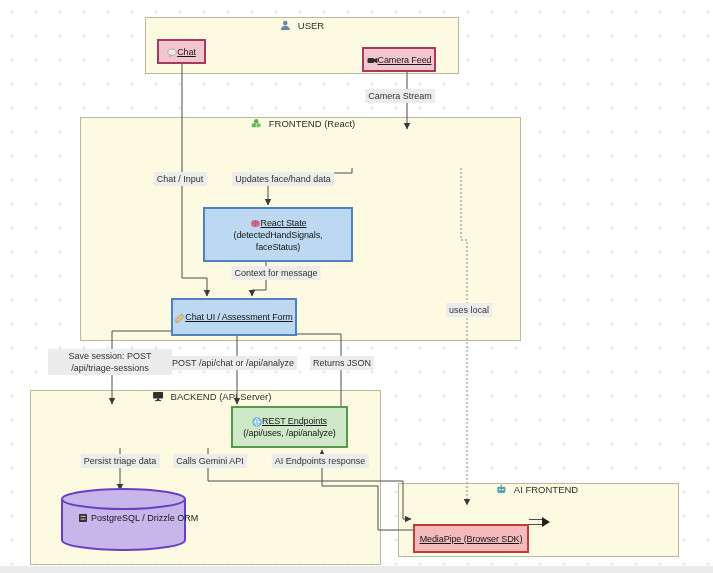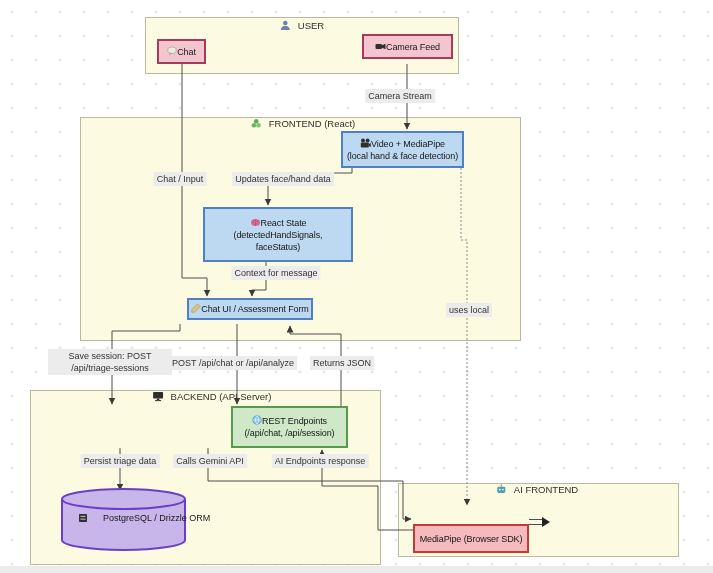--- a/index.html
+++ b/index.html
@@ -5,30 +5,30 @@
   html,body{margin:0;padding:0;background:#fff;}
   .stage{position:relative;width:713px;height:573px;overflow:hidden;
          font-family:"Liberation Sans",sans-serif;color:#1c1c1c;background:#fff;}
   svg.layer{position:absolute;left:0;top:0;pointer-events:none;}
   .group{position:absolute;background:#fcfbe2;border:1px solid #b9b9a2;box-sizing:border-box;}
   .group-label{position:absolute;transform:translateX(-50%);display:flex;align-items:center;
                gap:7px;font-size:9.5px;color:#2e2e2e;white-space:nowrap;}
   .node{position:absolute;display:flex;flex-direction:column;align-items:center;justify-content:center;
         box-sizing:border-box;font-size:9px;letter-spacing:-0.1px;color:#161616;text-align:center;
         line-height:12px;}
-  .node .row{display:flex;align-items:flex-start;gap:0;white-space:nowrap;}
+  .node .row{display:flex;align-items:flex-end;gap:0;white-space:nowrap;text-decoration:underline;}
   .node .sub{white-space:nowrap;}
   .pink{background:#f3c6cf;border:2px solid #a73a5c;}
   .blue{background:#bdd9f1;border:2px solid #4e80c2;}
   .green{background:#cfe8c7;border:2px solid #579a4e;}
   .red{background:#f5babd;border:2px solid #c23b36;margin-top:16px;}
   .edge-label{position:absolute;transform:translate(-50%,-50%);background:#ececec;color:#333;
               font-size:9px;padding:1px 3px;white-space:nowrap;line-height:12px;}
   .edge-label.wrap{white-space:normal;width:118px;text-align:center;}
-  .db-text{position:absolute;display:flex;align-items:flex-start;gap:15px;font-size:9px;color:#161616;
+  .db-text{position:absolute;display:flex;align-items:flex-start;gap:3px;font-size:9px;color:#161616;
            white-space:nowrap;}
   .bottom-strip{position:absolute;left:0;bottom:0;width:713px;height:7px;background:#ececec;}
   .icon{display:inline-flex;flex:none;}
 </style>
 </head>
 <body>
 
 <div class="stage">
 
   <svg class="layer" width="713" height="573">
@@ -120,62 +120,48 @@
       <span class="icon">
         <svg width="10" height="10" viewBox="0 0 10 10">
             <ellipse cx="5" cy="4.2" rx="4.2" ry="3.2" fill="#efeae2" stroke="#8f8f8f" stroke-width="0.6"></ellipse>
             <path d="M3 7 L2.4 9 L4.6 7.4 z" fill="#efeae2" stroke="#8f8f8f" stroke-width="0.5"></path>
           </svg>
       </span>
       <span>Chat</span>
     </span>
   </div>
 
-  <div class="node pink" style="left:362px;top:34px;width:91px;height:25px">
+  <div class="node pink" style="left:362px;top:47px;width:74px;height:25px">
     <span class="row">
       <span class="icon">
         <svg width="11" height="11" viewBox="0 0 11 11">
             <rect x="0.5" y="3" width="6.5" height="5" rx="1" fill="#2f2f2f"></rect>
             <polygon points="7,4.3 10.5,2.8 10.5,8.2 7,6.7" fill="#2f2f2f"></polygon>
           </svg>
       </span>
       <span>Camera Feed</span>
     </span>
   </div>
 
-  <div class="node blue" style="left:341px;top:131px;width:123px;height:37px">
-    <span class="row">
-      <span class="icon">
-        <svg width="11" height="11" viewBox="0 0 11 11">
-            <circle cx="3" cy="2.6" r="2" fill="#2f2f2f"></circle>
-            <circle cx="7.6" cy="2.6" r="2" fill="#2f2f2f"></circle>
-            <rect x="0.8" y="4.6" width="8" height="5" rx="0.8" fill="#2f2f2f"></rect>
-            <polygon points="8.8,6 10.8,5 10.8,9 8.8,8" fill="#2f2f2f"></polygon>
-          </svg>
-      </span>
-      <span>Video + MediaPipe</span>
-    </span>
-    <span class="sub">(local hand &amp; face detection)</span>
-  </div>
 
   <div class="node blue" style="left:203px;top:207px;width:150px;height:55px">
     <span class="row">
       <span class="icon">
         <svg width="11" height="11" viewBox="0 0 11 11">
             <path d="M1 5.5 a4.5 3.6 0 0 1 9 0 a4.5 3.6 0 0 1 -9 0" fill="#d96a8f"></path>
             <path d="M5.5 2.2 v6.6 M3 3 q1 1.5 0 3 M8 3 q-1 1.5 0 3" stroke="#b44a70" stroke-width="0.7" fill="none"></path>
           </svg>
       </span>
       <span>React State</span>
     </span>
     <span class="sub">(detectedHandSignals,</span>
     <span class="sub">faceStatus)</span>
   </div>
 
-  <div class="node blue" style="left:187px;top:298px;width:126px;height:22px">
+  <div class="node blue" style="left:171px;top:298px;width:126px;height:38px">
     <span class="row">
       <span class="icon">
         <svg width="10" height="10" viewBox="0 0 10 10">
             <path d="M6.5 0.8 L9.2 3.5 L3.5 9.2 L0.8 9.2 L0.8 6.5 z" fill="#dcc386" stroke="#a88d4e" stroke-width="0.6"></path>
           </svg>
       </span>
       <span>Chat UI / Assessment Form</span>
     </span>
   </div>
 
@@ -183,21 +169,21 @@
   <div class="node green" style="left:231px;top:406px;width:117px;height:42px">
     <span class="row">
       <span class="icon">
         <svg width="10" height="10" viewBox="0 0 10 10">
             <circle cx="5" cy="5" r="4.3" fill="#85c2ec" stroke="#5590c8" stroke-width="0.7"></circle>
             <path d="M0.7 5 h8.6 M5 0.7 a6.5 6.5 0 0 1 0 8.6 M5 0.7 a6.5 6.5 0 0 0 0 8.6" stroke="#ffffff" stroke-width="0.6" fill="none"></path>
           </svg>
       </span>
       <span>REST Endpoints</span>
     </span>
-    <span class="sub">(/api/chat, /api/session)</span>
+    <span class="sub">(/api/uses, /api/analyze)</span>
   </div>
 
   <div class="db-text" style="left:78px;top:513px">
     <span class="icon">
       <svg width="10" height="10" viewBox="0 0 10 10">
           <rect x="1" y="1" width="8" height="8" rx="0.8" fill="#2f2f2f"></rect>
           <rect x="2.5" y="2.8" width="5" height="1" fill="#cfcfcf"></rect>
           <rect x="2.5" y="5.6" width="5" height="1" fill="#cfcfcf"></rect>
         </svg>
     </span>

